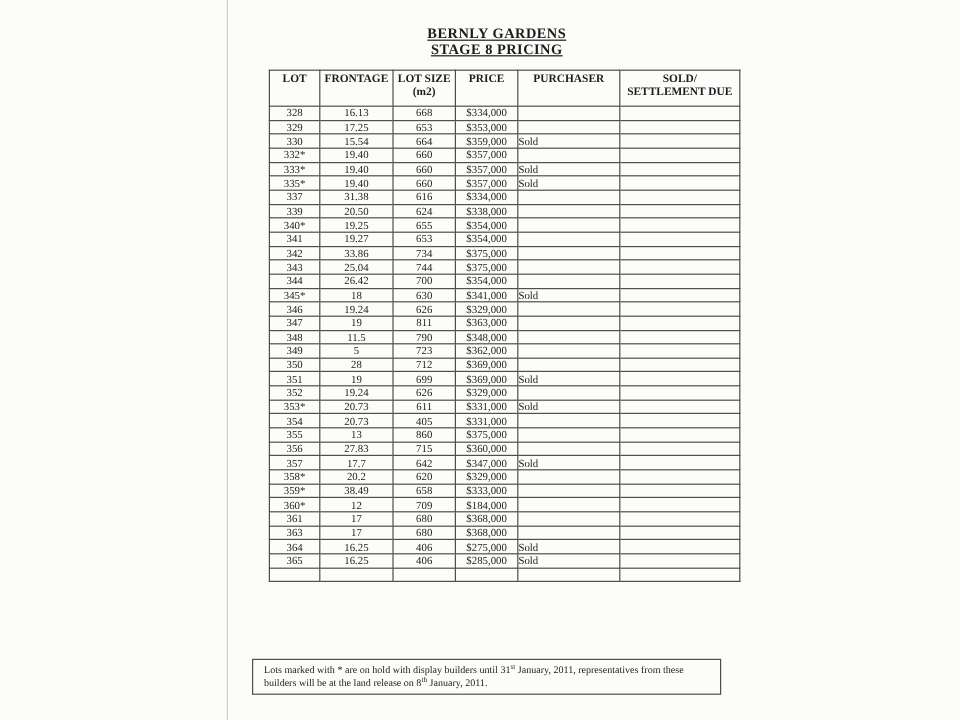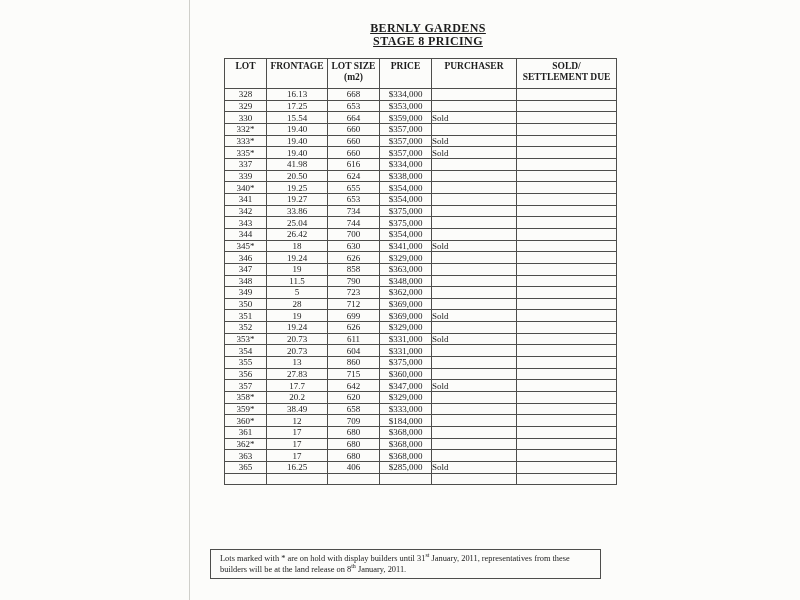--- a/index.html
+++ b/index.html
@@ -5,21 +5,21 @@
   html,body { margin:0; padding:0; }
   .page {
     position:relative; width:800px; height:600px; overflow:hidden;
     background:#fcfcfa; color:#1c1c1c;
     font-family:"Liberation Serif","DejaVu Serif",serif;
   }
   .scan-edge {
     position:absolute; left:189px; top:0; width:1px; height:600px;
     background:#cfcfca;
   }
-  .title-block { position:absolute; left:232px; top:22px; width:392px; text-align:center; }
+  .title-block { position:absolute; left:218px; top:22px; width:392px; text-align:center; }
   .title-line {
     font-weight:bold; font-size:12px; line-height:13px;
     text-decoration:underline; letter-spacing:0.4px;
   }
   table.pricing {
     position:absolute; left:224px; top:58px;
     border-collapse:collapse; table-layout:fixed;
   }
   table.pricing th, table.pricing td {
     border:1px solid #4e4e4c; padding:0; overflow:hidden; white-space:nowrap;
@@ -143,21 +143,21 @@
       <td class="c-frontage">19.40</td>
       <td class="c-size">660</td>
       <td class="c-price">$357,000</td>
       <td class="c-purchaser">Sold</td>
       <td class="c-sold_due"></td>
     </tr>
 
 
     <tr>
       <td class="c-lot">337</td>
-      <td class="c-frontage">41.98</td>
+      <td class="c-frontage">31.38</td>
       <td class="c-size">616</td>
       <td class="c-price">$334,000</td>
       <td class="c-purchaser"></td>
       <td class="c-sold_due"></td>
     </tr>
 
 
     <tr>
       <td class="c-lot">339</td>
       <td class="c-frontage">20.50</td>
@@ -226,21 +226,21 @@
       <td class="c-frontage">19.24</td>
       <td class="c-size">626</td>
       <td class="c-price">$329,000</td>
       <td class="c-purchaser"></td>
       <td class="c-sold_due"></td>
     </tr>
 
     <tr>
       <td class="c-lot">347</td>
       <td class="c-frontage">19</td>
-      <td class="c-size">858</td>
+      <td class="c-size">811</td>
       <td class="c-price">$363,000</td>
       <td class="c-purchaser"></td>
       <td class="c-sold_due"></td>
     </tr>
 
     <tr>
       <td class="c-lot">348</td>
       <td class="c-frontage">11.5</td>
       <td class="c-size">790</td>
       <td class="c-price">$348,000</td>
@@ -289,21 +289,21 @@
       <td class="c-frontage">20.73</td>
       <td class="c-size">611</td>
       <td class="c-price">$331,000</td>
       <td class="c-purchaser">Sold</td>
       <td class="c-sold_due"></td>
     </tr>
 
     <tr>
       <td class="c-lot">354</td>
       <td class="c-frontage">20.73</td>
-      <td class="c-size">604</td>
+      <td class="c-size">405</td>
       <td class="c-price">$331,000</td>
       <td class="c-purchaser"></td>
       <td class="c-sold_due"></td>
     </tr>
 
     <tr>
       <td class="c-lot">355</td>
       <td class="c-frontage">13</td>
       <td class="c-size">860</td>
       <td class="c-price">$375,000</td>
@@ -358,38 +358,38 @@
 
     <tr>
       <td class="c-lot">361</td>
       <td class="c-frontage">17</td>
       <td class="c-size">680</td>
       <td class="c-price">$368,000</td>
       <td class="c-purchaser"></td>
       <td class="c-sold_due"></td>
     </tr>
 
-    <tr>
-      <td class="c-lot">362*</td>
-      <td class="c-frontage">17</td>
-      <td class="c-size">680</td>
-      <td class="c-price">$368,000</td>
-      <td class="c-purchaser"></td>
-      <td class="c-sold_due"></td>
-    </tr>
 
     <tr>
       <td class="c-lot">363</td>
       <td class="c-frontage">17</td>
       <td class="c-size">680</td>
       <td class="c-price">$368,000</td>
       <td class="c-purchaser"></td>
       <td class="c-sold_due"></td>
     </tr>
 
+    <tr>
+      <td class="c-lot">364</td>
+      <td class="c-frontage">16.25</td>
+      <td class="c-size">406</td>
+      <td class="c-price">$275,000</td>
+      <td class="c-purchaser">Sold</td>
+      <td class="c-sold_due"></td>
+    </tr>
 
     <tr>
       <td class="c-lot">365</td>
       <td class="c-frontage">16.25</td>
       <td class="c-size">406</td>
       <td class="c-price">$285,000</td>
       <td class="c-purchaser">Sold</td>
       <td class="c-sold_due"></td>
     </tr>
 

